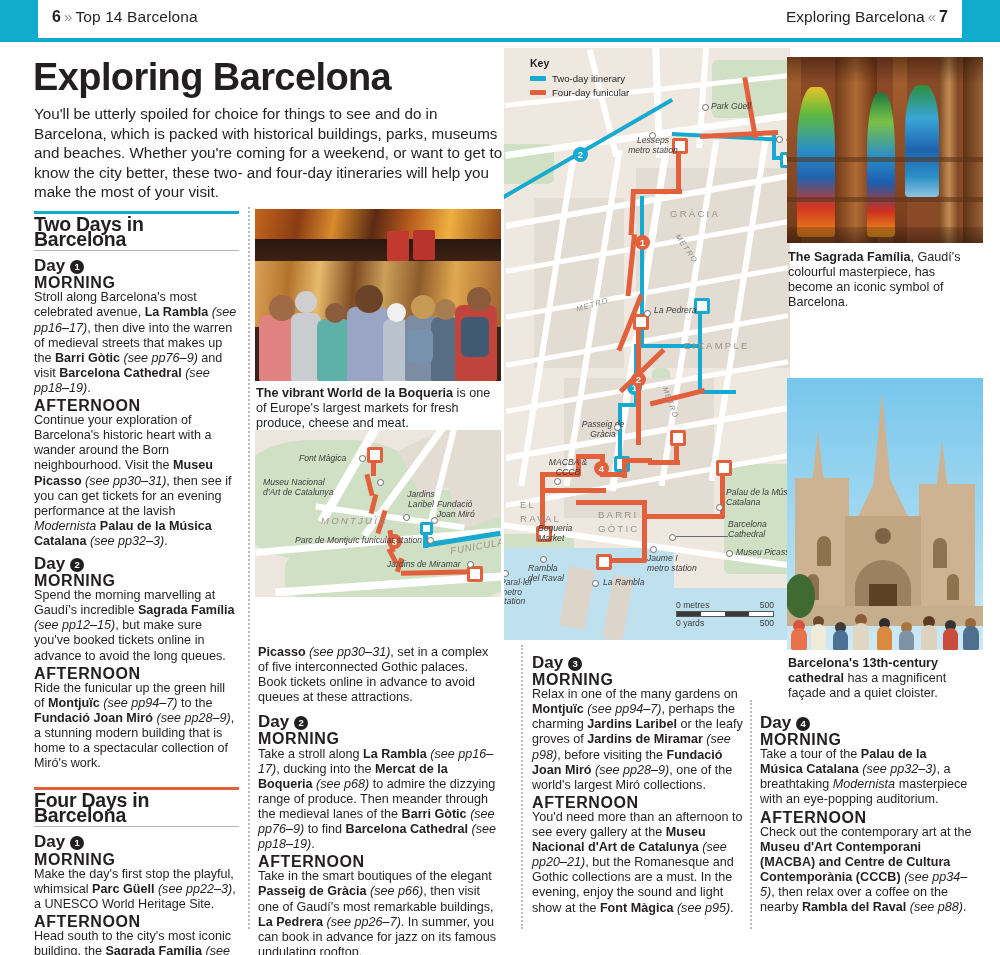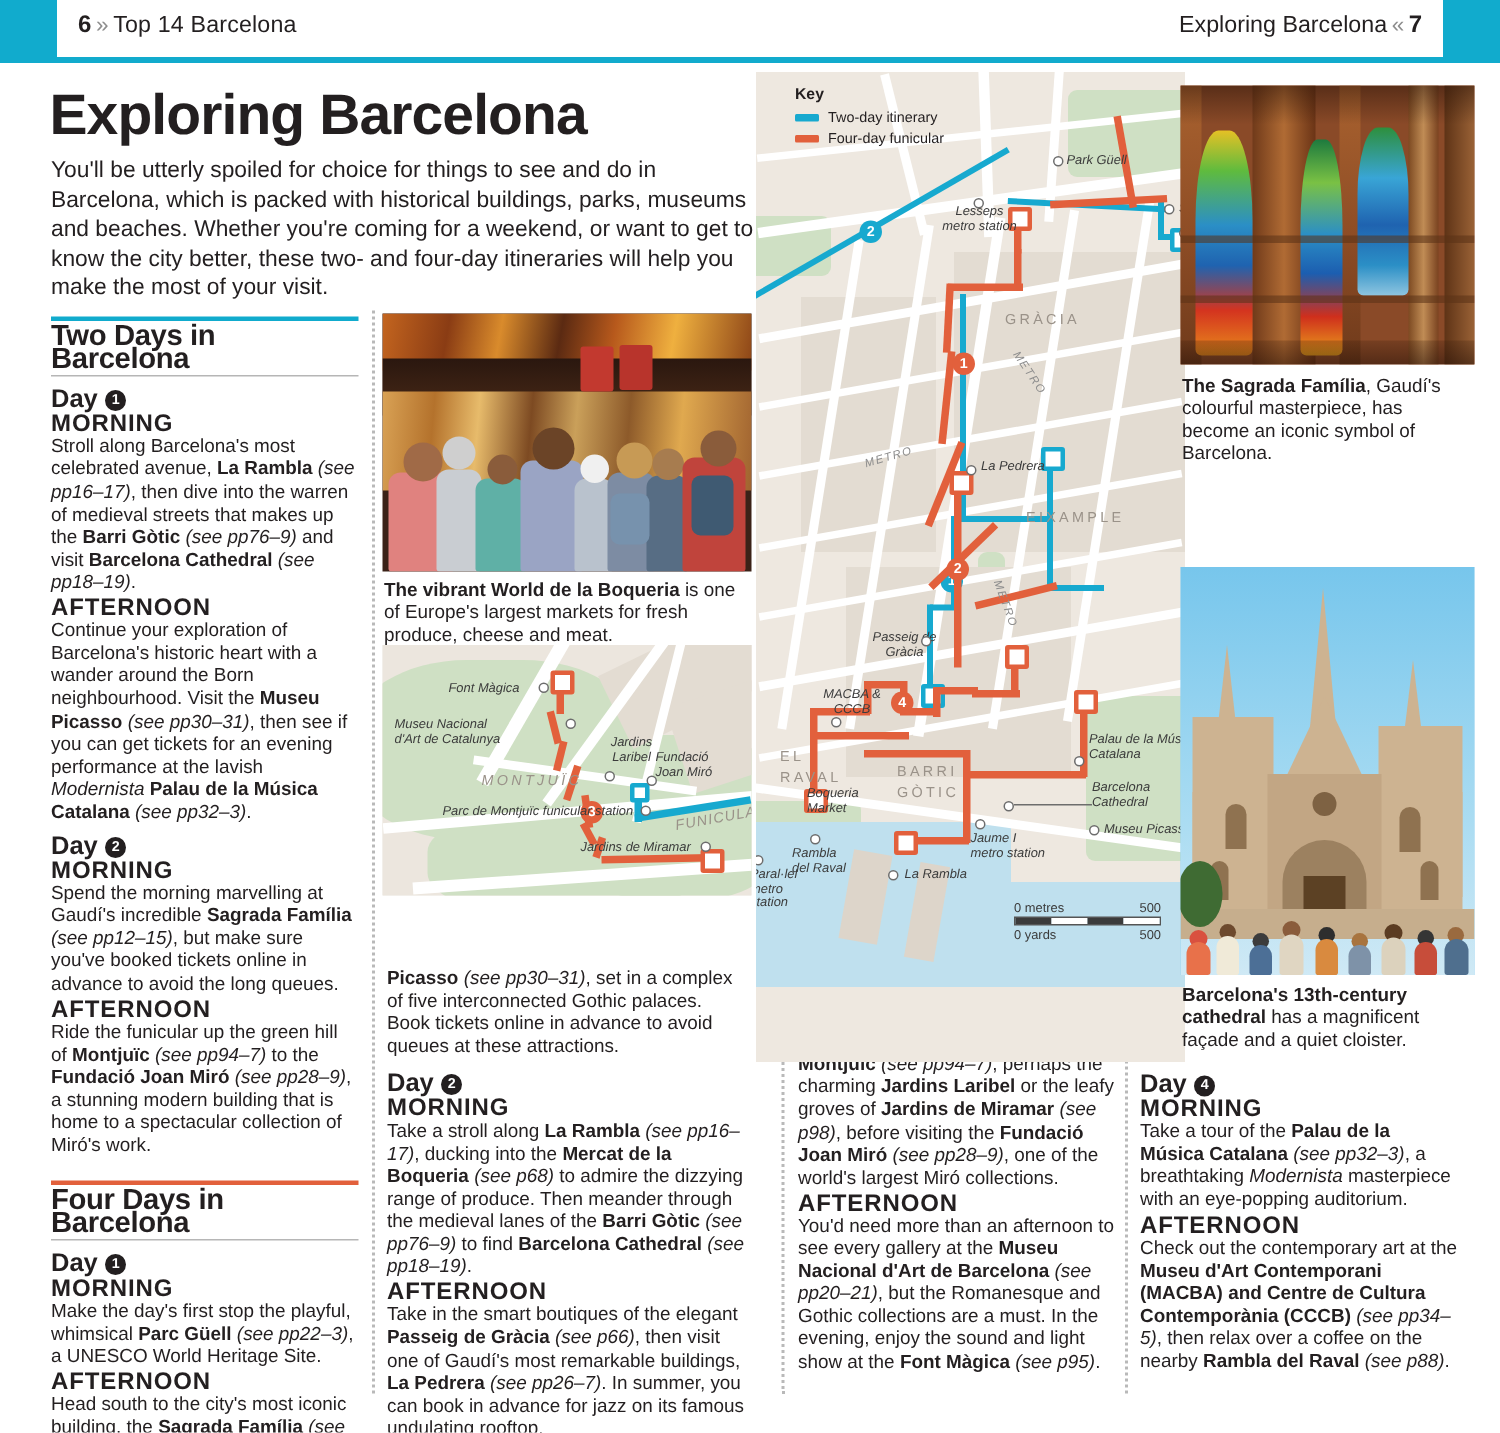--- a/index.html
+++ b/index.html
@@ -71,21 +71,21 @@
   .sf-win{position:absolute;border-radius:40% 40% 4px 4px;overflow:hidden;}
   .sf-band{position:absolute;left:0;width:100%;}
 
   
   #cathedral{left:787px;top:378px;width:196px;height:272px;background:#8fd0ef;}
   .ct-sky{position:absolute;left:0;top:0;width:100%;height:100%;background:linear-gradient(180deg,#77c6ec,#aadcf2 62%,#cfe9f5);}
   .ct-stone{position:absolute;background:#cdb391;}
   .ct-crowd{position:absolute;left:0;bottom:0;width:100%;height:46px;}
 
   
-  #map{position:absolute;left:504px;top:48px;width:286px;height:660px;overflow:hidden;background:#efeae3;}
+  #map{position:absolute;left:504px;top:48px;width:286px;height:592px;overflow:hidden;background:#efeae3;}
   .m-land{position:absolute;left:0;top:0;width:100%;height:100%;background:#eee8e0;}
   .m-block{position:absolute;background:#e3dcd2;}
   .m-green{position:absolute;background:#cfe0c4;border-radius:6px;}
   .m-water{position:absolute;background:#bfe0ee;}
   .m-road{position:absolute;background:#ffffff;}
   .m-lbl{position:absolute;font-style:italic;font-size:8.6px;line-height:9.6px;color:#3b3b3b;white-space:nowrap;}
   .m-dist{position:absolute;font-size:9.6px;letter-spacing:2.2px;color:#9a9289;font-style:normal;font-weight:normal;white-space:nowrap;}
   .m-metro{position:absolute;font-style:italic;font-size:7.6px;letter-spacing:1.1px;color:#8d8d8d;white-space:nowrap;}
   .m-dot{position:absolute;width:5px;height:5px;border-radius:50%;border:1.2px solid #6d6d6d;background:#fff;}
   .rt{position:absolute;background:#e2603c;}
@@ -268,21 +268,21 @@
   </div>
 
   <div class="col col3">
     <div class="day">
       <span>Day</span>
       <span class="daynum">3</span>
     </div>
     <div class="tod">MORNING</div>
     <div class="body">Relax in one of the many gardens on <b>Montjuïc</b> <i>(see pp94–7)</i>, perhaps the charming <b>Jardins Laribel</b> or the leafy groves of <b>Jardins de Miramar</b> <i>(see p98)</i>, before visiting the <b>Fundació Joan Miró</b> <i>(see pp28–9)</i>, one of the world's largest Miró collections.</div>
     <div class="tod">AFTERNOON</div>
-    <div class="body">You'd need more than an afternoon to see every gallery at the <b>Museu Nacional d'Art de Barcelona</b> <i>(see pp20–21)</i>, but the Romanesque and Gothic collections are a must. In the evening, enjoy the sound and light show at the <b>Font Màgica</b> <i>(see p95)</i>.</div>
+    <div class="body">You'd need more than an afternoon to see every gallery at the <b>Museu Nacional d'Art de Catalunya</b> <i>(see pp20–21)</i>, but the Romanesque and Gothic collections are a must. In the evening, enjoy the sound and light show at the <b>Font Màgica</b> <i>(see p95)</i>.</div>
   </div>
 
   <div class="col col4">
     <div class="day">
       <span>Day</span>
       <span class="daynum">4</span>
     </div>
     <div class="tod">MORNING</div>
     <div class="body">Take a tour of the <b>Palau de la Música Catalana</b> <i>(see pp32–3)</i>, a breathtaking <i>Modernista</i> masterpiece with an eye-popping auditorium.</div>
     <div class="tod">AFTERNOON</div>

